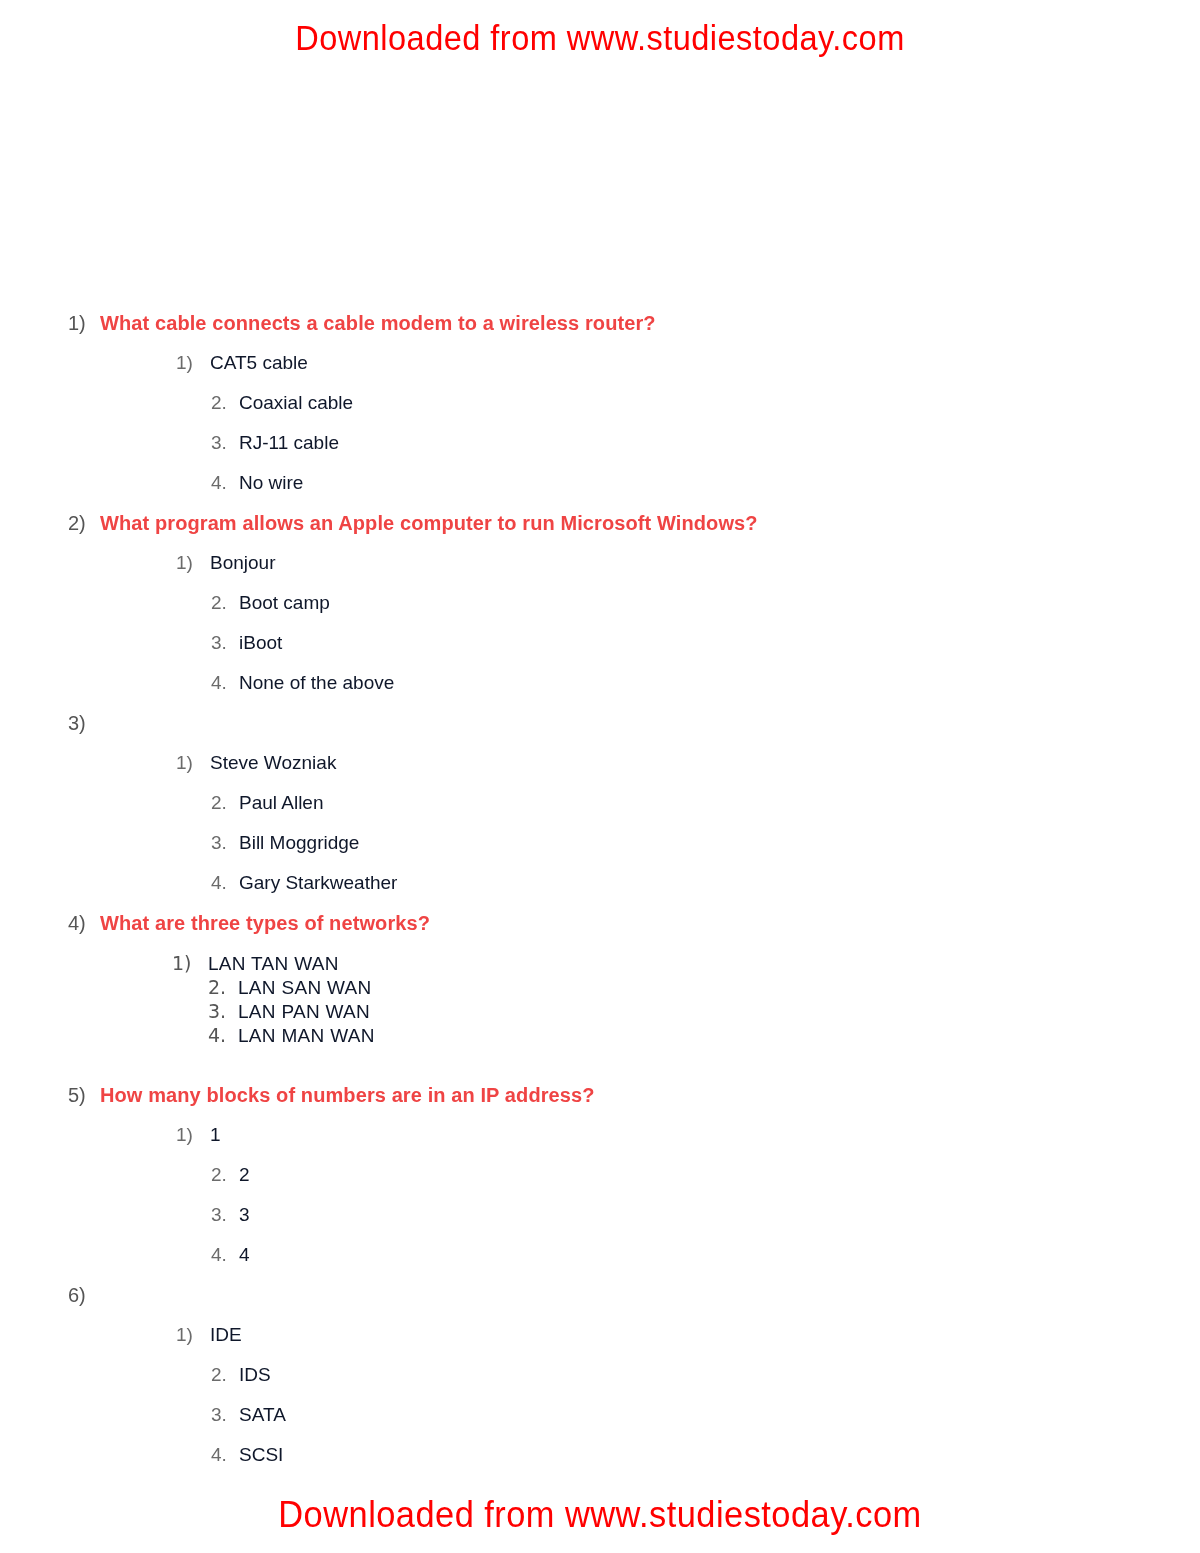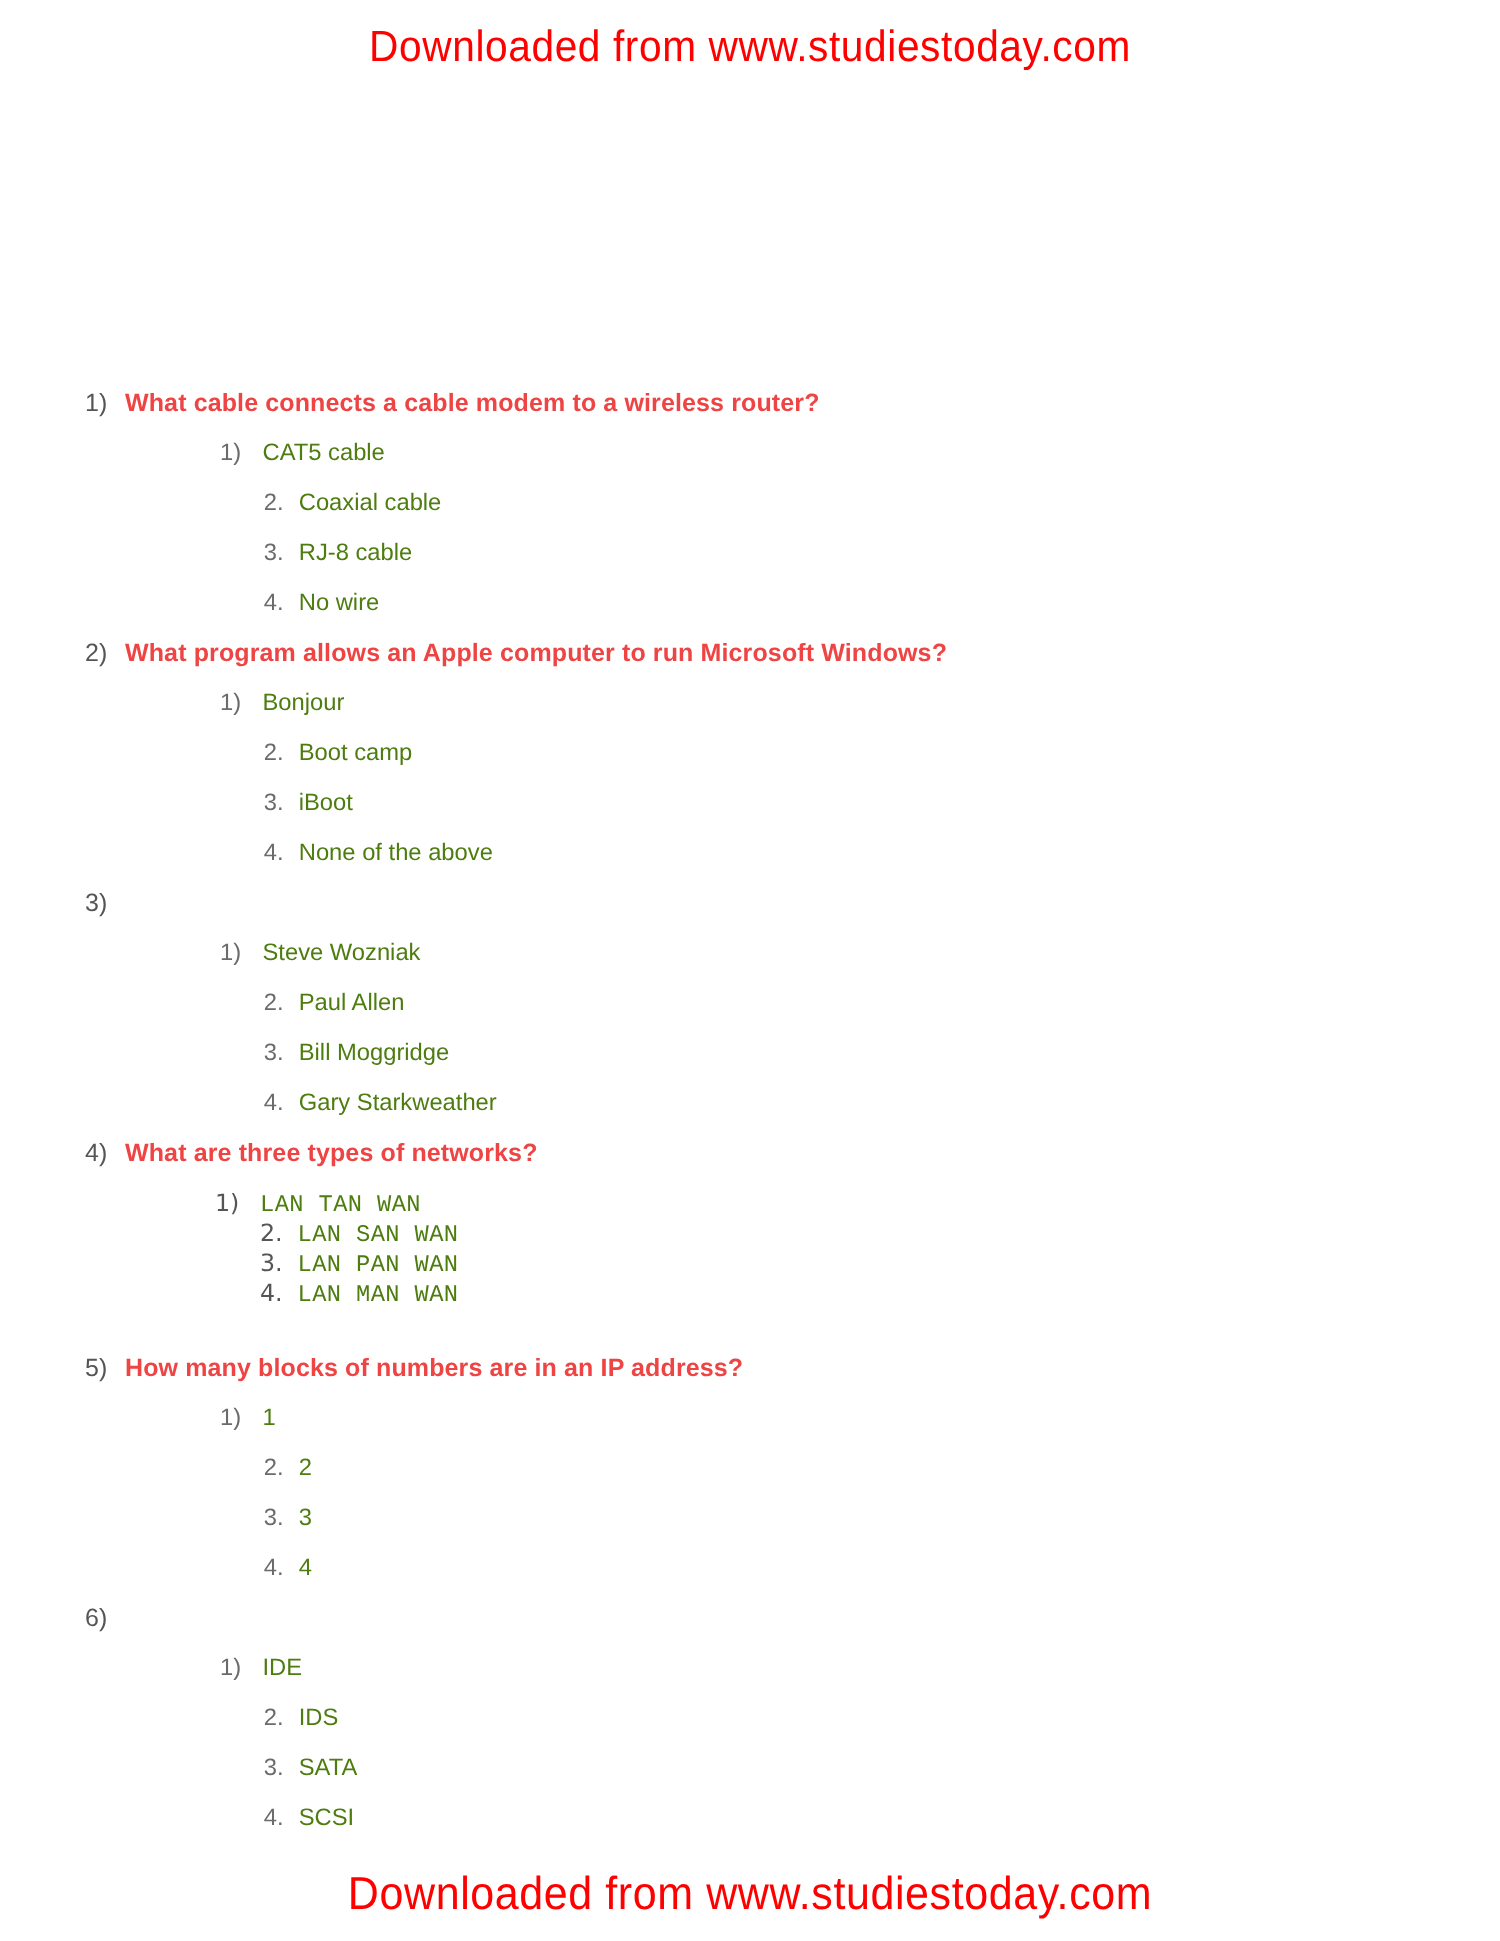--- a/index.html
+++ b/index.html
@@ -103,21 +103,21 @@
     color: #6b6b6b;
     font-size: 19px;
     font-family: "Liberation Sans", sans-serif;
     min-width: 34px;
     flex: none;
   }
   .option-line.rest-option .option-marker {
     min-width: 28px;
   }
   .option-text {
-    color: #4d7c0f;
+    color: #0f172a;
     font-size: 19px;
     font-family: "Liberation Sans", sans-serif;
   }
 
   
   .question-block.compact .option-line {
     height: 24px;
   }
   .question-block.compact .option-line.first-option {
     padding-left: 172px;
@@ -129,21 +129,21 @@
     font-size: 19px;
     min-width: 36px;
     color: #555555;
     font-family: "DejaVu Sans", sans-serif;
   }
   .question-block.compact .option-line.rest-option .option-marker {
     min-width: 30px;
   }
   .question-block.compact .option-text {
     font-size: 19px;
-    font-family: Liberation Mono, monospace;
+    font-family: Liberation Sans, sans-serif;
     letter-spacing: 0.3px;
     text-align: center;
   }
   .block-gap-large { height: 36px; }
 </style>
 </head>
 <body>
 
 <div class="page">
 
@@ -159,21 +159,21 @@
           <div class="option-line first-option">
             <span class="option-marker">1)</span>
             <span class="option-text">CAT5 cable</span>
           </div>
           <div class="option-line rest-option">
             <span class="option-marker">2.</span>
             <span class="option-text">Coaxial cable</span>
           </div>
           <div class="option-line rest-option">
             <span class="option-marker">3.</span>
-            <span class="option-text">RJ-8 cable</span>
+            <span class="option-text">RJ-11 cable</span>
           </div>
           <div class="option-line rest-option">
             <span class="option-marker">4.</span>
             <span class="option-text">No wire</span>
           </div>
         </div>
       </div>
       <div class="question-block">
         <div class="question-line">
           <span class="question-number">2)</span>

